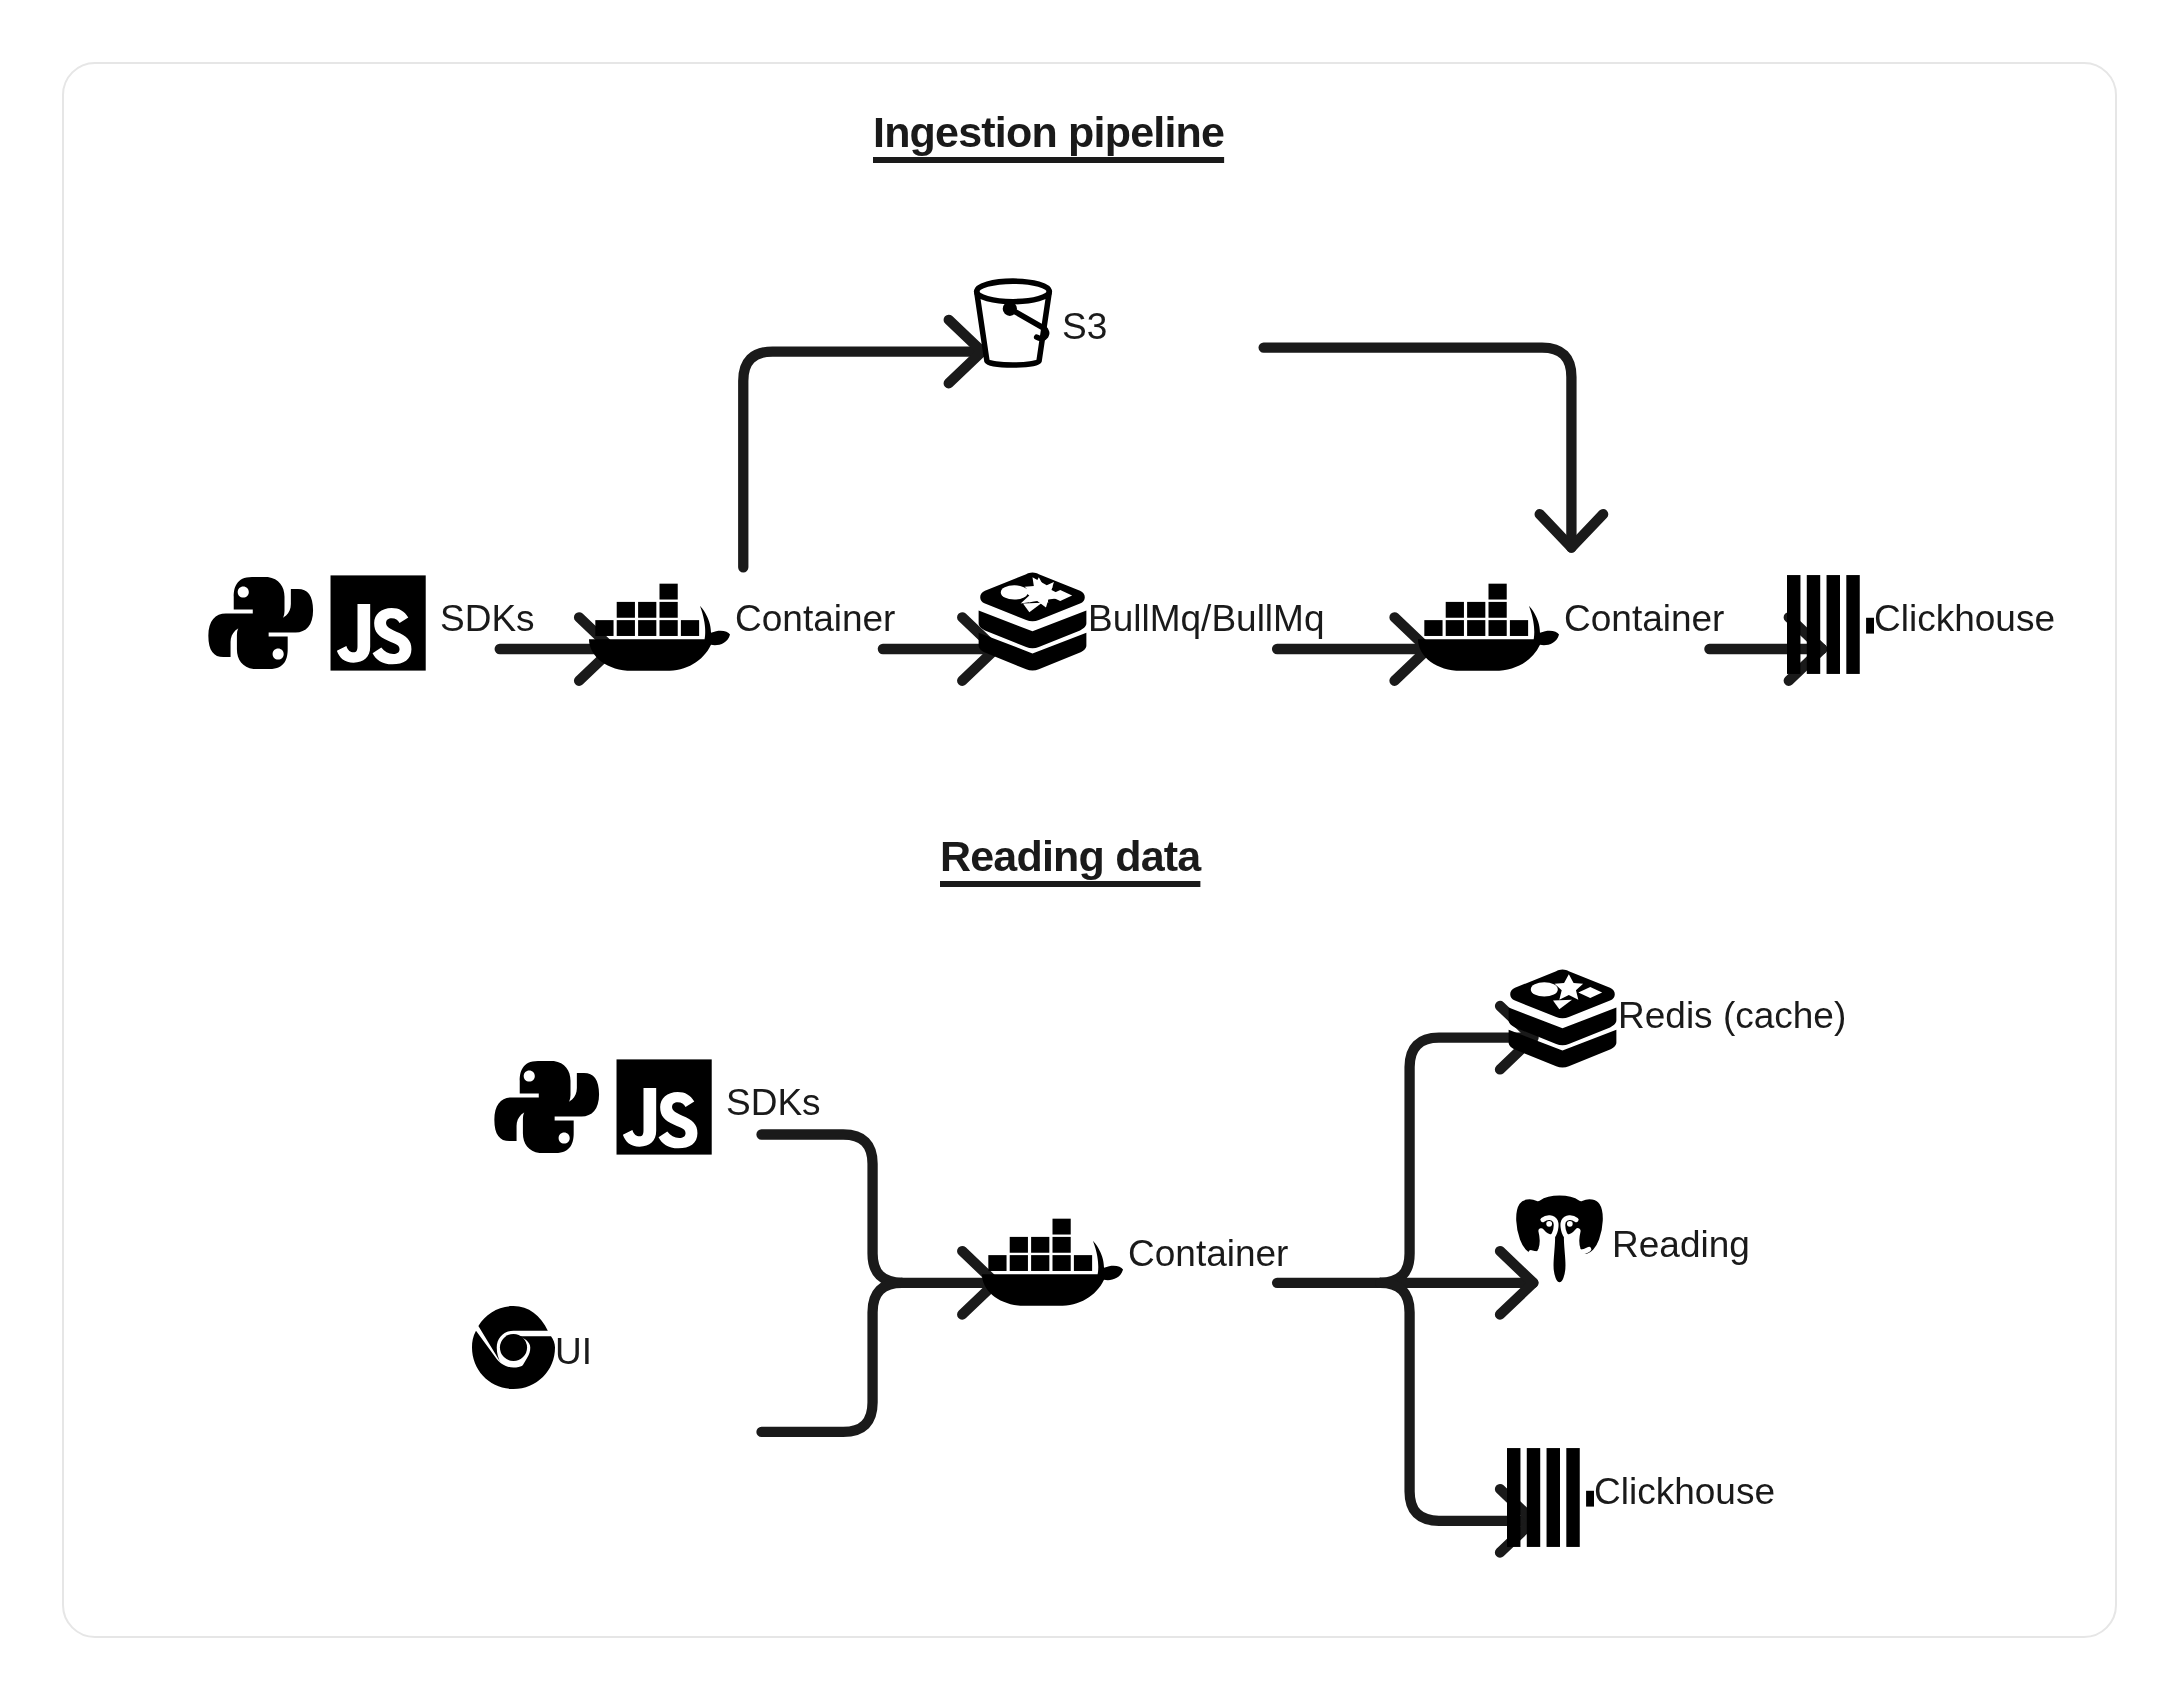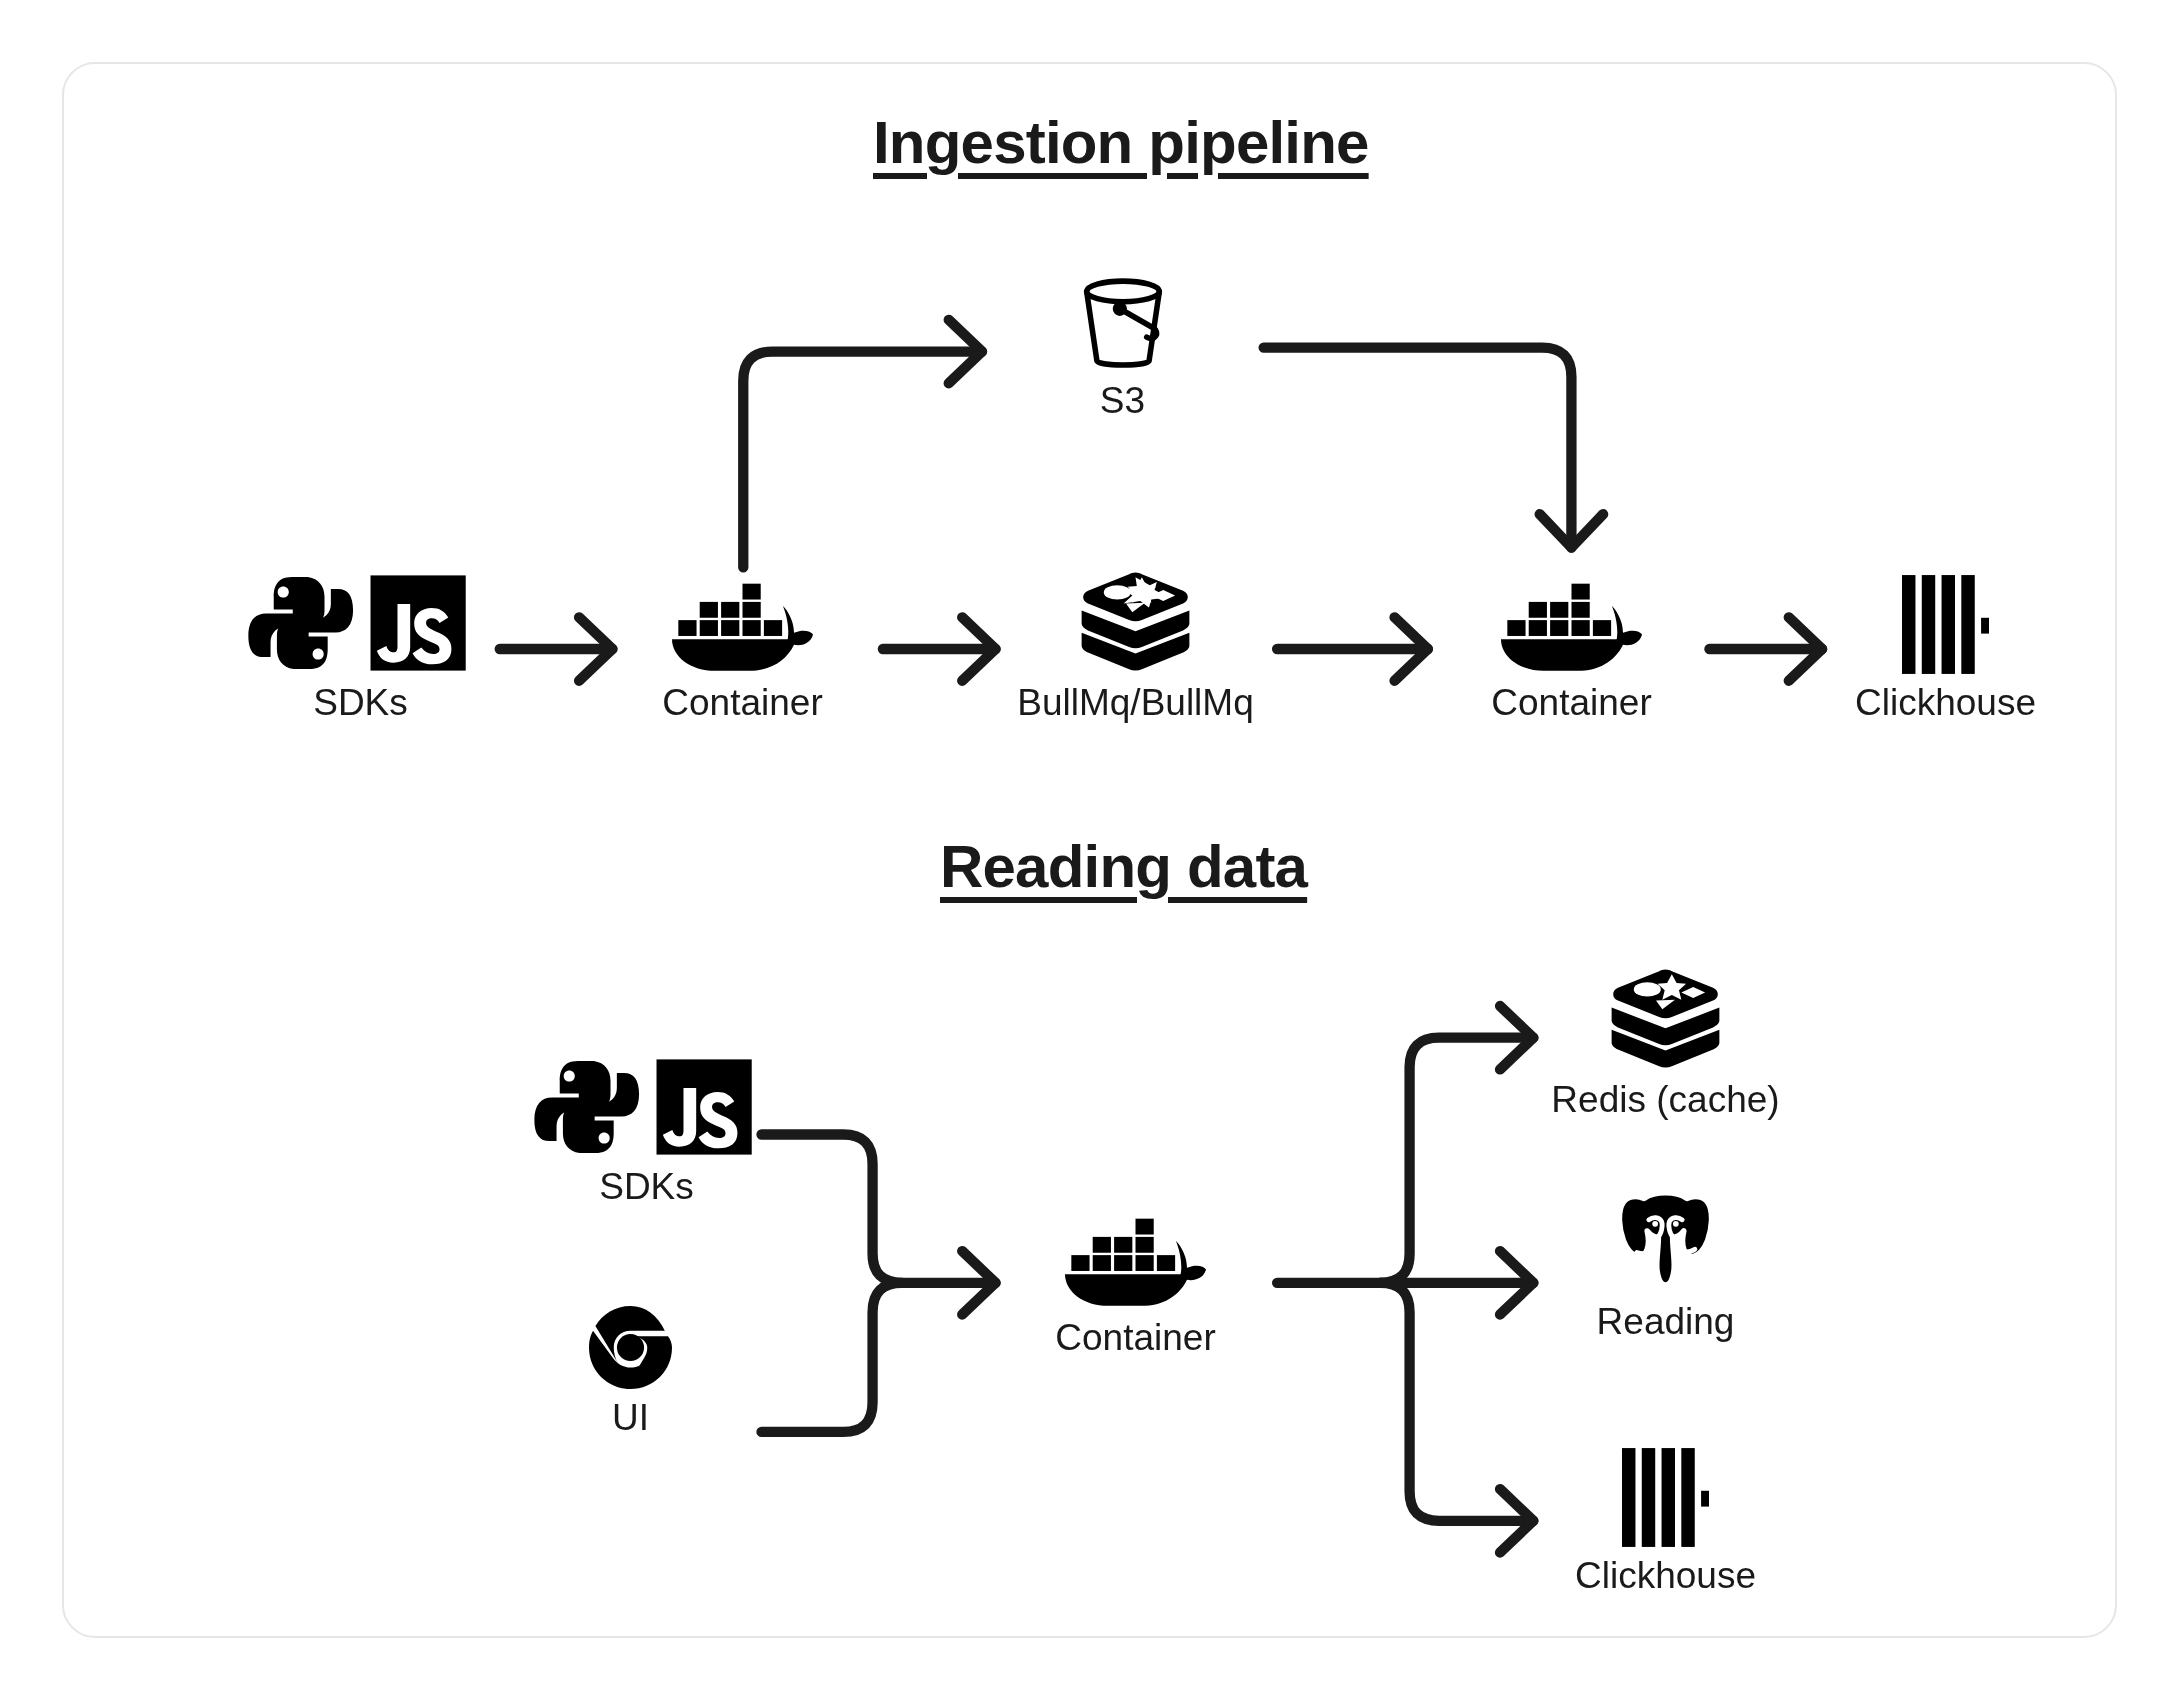--- a/index.html
+++ b/index.html
@@ -21,35 +21,35 @@
     width: 2055px;
     height: 1576px;
     border: 2.4px solid #e6e6e6;
     border-radius: 33px;
     background: #ffffff;
     box-sizing: border-box;
   }
   .section-title {
     position: absolute;
     font-weight: bold;
-    font-size: 60px;
+    font-size: 43px;
     letter-spacing: -0.8px;
     color: #1a1a1a;
     white-space: nowrap;
     text-decoration: underline;
     text-underline-offset: 10.3px;
     text-decoration-thickness: 5.6px;
   }
   #title-ingestion { left: 873px; top: 108px; }
   #title-reading   { left: 940px; top: 809px; margin-top: 23px; }
 
   .node {
     position: absolute;
     display: flex;
-    flex-direction: column;
+    flex-direction: row;
     align-items: center;
     width: 317px;
     margin-left: -159px;
   }
   .node .glyph {
     display: flex;
     align-items: flex-end;
     justify-content: center;
     height: 119px;
   }

